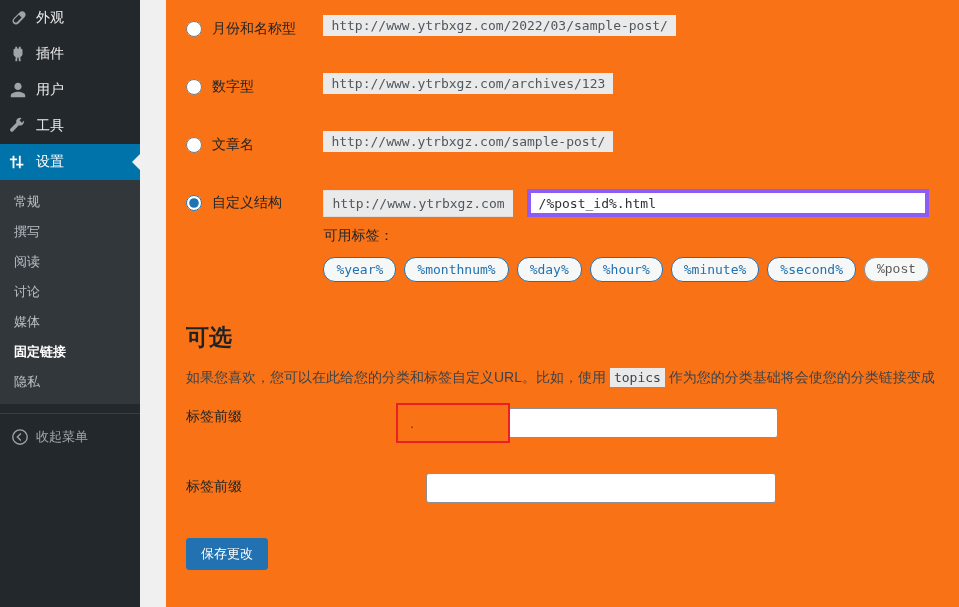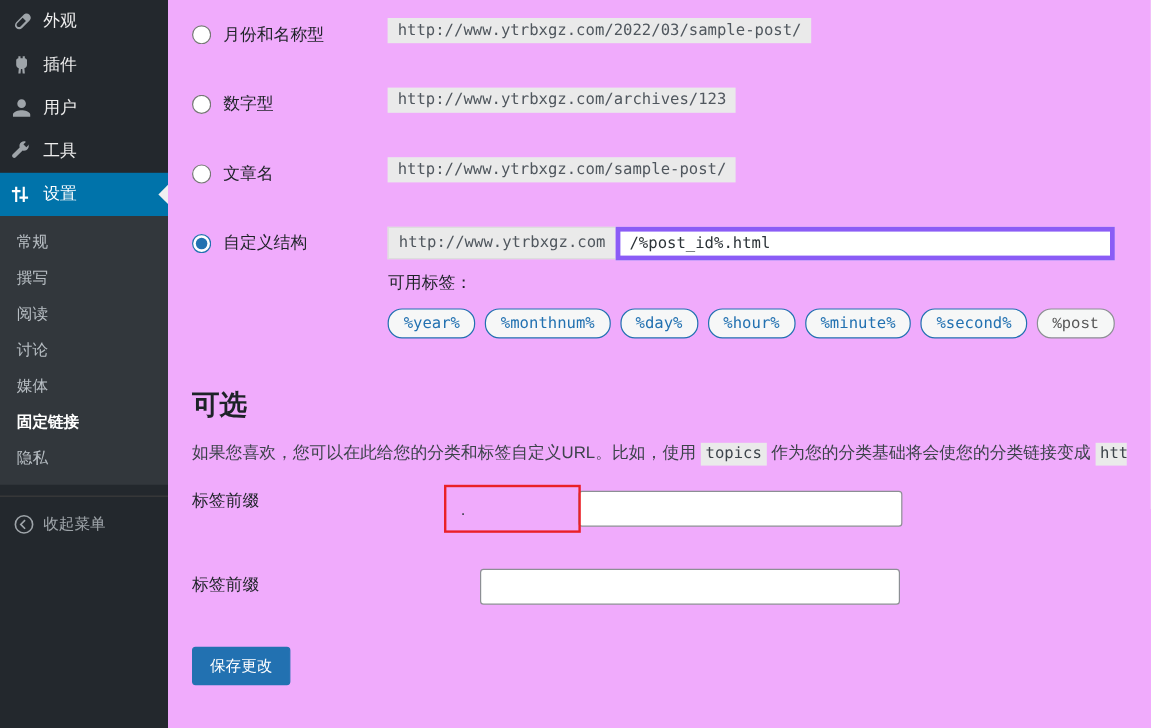--- a/index.html
+++ b/index.html
@@ -11,29 +11,29 @@
 .menu-item.current { background: #0073aa; color: #fff; position: relative; }
 .menu-item.current .icon { color: #fff; }
 .menu-item.current::after { content: ""; position: absolute; right: 0; top: 50%; transform: translateY(-50%); border: 8px solid transparent; border-right-color: #f0f0f1; }
 .submenu { background: #32373c; padding: 7px 0; }
 .submenu-item { padding: 6px 12px 6px 14px; color: rgba(240,246,252,.7); font-size: 13px; cursor: pointer; }
 .submenu-item.current { color: #fff; font-weight: 600; }
 .menu-separator { height: 5px; border-bottom: 1px solid #3c3c3c; margin: 5px 0; }
 .collapse { display: flex; align-items: center; padding: 8px 10px; color: rgba(240,246,252,.6); cursor: pointer; font-size: 13px; }
 .collapse .icon { width: 20px; height: 20px; display: inline-flex; align-items: center; justify-content: center; margin-right: 6px; }
 svg { width: 18px; height: 18px; fill: currentColor; }
-.content { flex: 1; padding: 0 20px 20px 20px; overflow: hidden; background: #f0abfc; }
+.content { flex: 1; padding: 0 20px 20px 20px; overflow: hidden; background: #f97316; margin-left: 26px; }
 .form-table { width: 100%; border-spacing: 0; }
 .form-table th { width: 200px; text-align: left; padding: 20px 10px 20px 0; vertical-align: top; font-weight: 400; font-size: 14px; color: #1d2327; }
 .form-table td { padding: 15px 10px; vertical-align: top; }
 .radio-row { display: flex; align-items: center; }
 input[type="radio"] { width: 16px; height: 16px; margin-right: 10px; accent-color: #2271b1; }
 .radio-label { font-size: 14px; color: #1d2327; cursor: pointer; }
 .code-box { font-family: Consolas, Monaco, monospace; background: #eaeaea; padding: 3px 8px; font-size: 13px; color: #50575e; display: inline-block; }
-.custom-row { display: flex; align-items: flex-start; flex-wrap: wrap; }
+.custom-row { display: flex; align-items: center; flex-wrap: wrap; gap: 14px; }
 .custom-prefix { font-family: Consolas, Monaco, monospace; background: #eaeaea; padding: 5px 8px; font-size: 13px; color: #50575e; border: 1px solid #ddd; border-right: none; }
 .custom-input { flex: 1; padding: 4px 8px; font-family: Consolas, Monaco, monospace; font-size: 13px; border: 4px solid #8b5cf6; background: #fff; color: #2c3338; height: 28px; min-width: 300px; }
 .avail-tags { width: 100%; font-size: 14px; color: #1d2327; margin-top: 10px; margin-bottom: 12px; font-family: Liberation Mono, monospace; }
 .tag-buttons { display: flex; gap: 8px; flex-wrap: nowrap; }
 .tag-btn { border: 1px solid #2271b1; background: #f6f7f7; color: #2271b1; padding: 4px 12px; font-size: 13px; border-radius: 12px; cursor: pointer; font-family: Consolas, Monaco, monospace; text-align: right; }
 .tag-btn.partial { border-color: #8c8f94; color: #555; font-family: Liberation Mono, monospace; }
 h2.section { font-size: 23px; font-weight: 700; color: #1d2327; margin-top: 25px; margin-bottom: 14px; }
 p.desc { font-size: 14px; color: #3c434a; line-height: 1.5; white-space: nowrap; overflow: hidden; }
 code.inline { font-family: Consolas, Monaco, monospace; background: #eaeaea; padding: 2px 4px; font-size: 13px; }
 .text-input { padding: 4px 8px; border: 1px solid #8c8f94; background: #fff; border-radius: 3px; width: 350px; height: 30px; font-size: 14px; }

